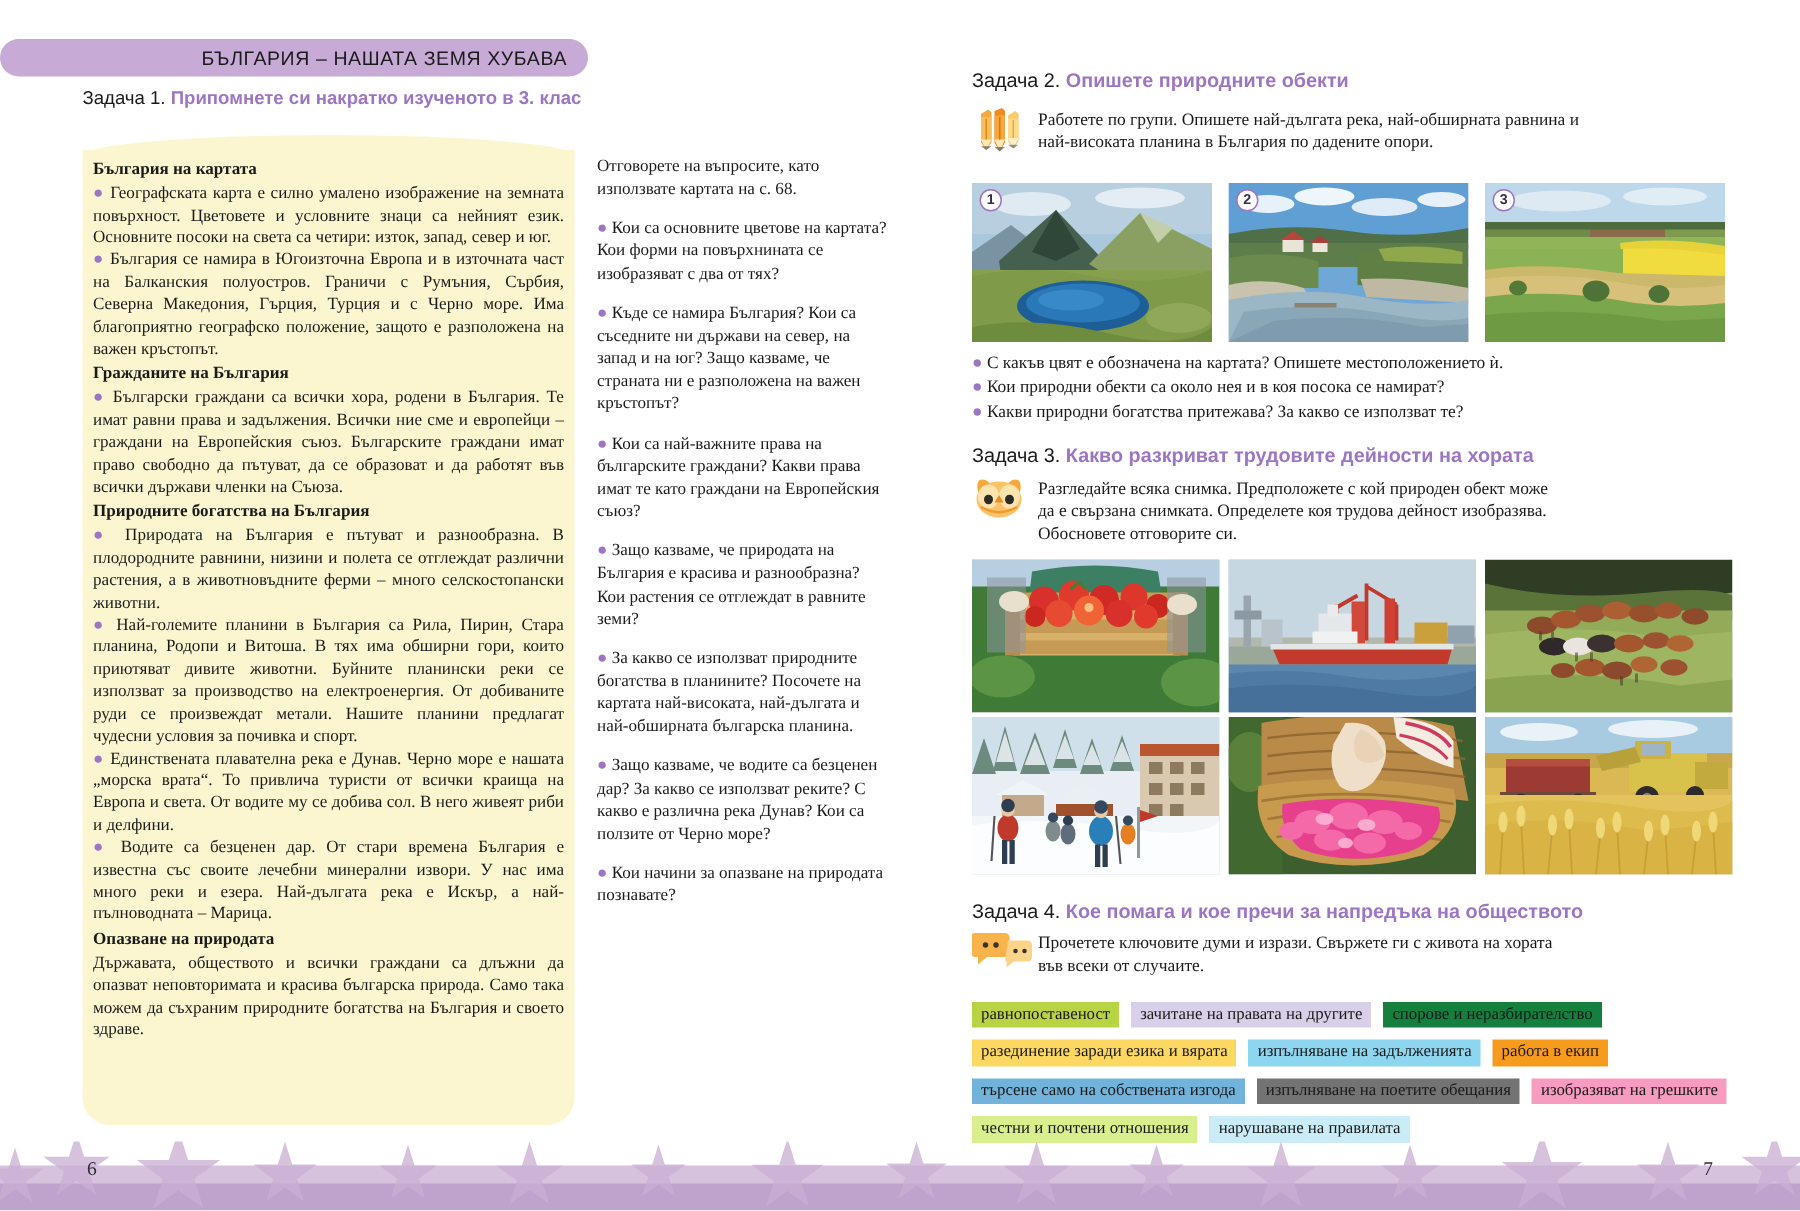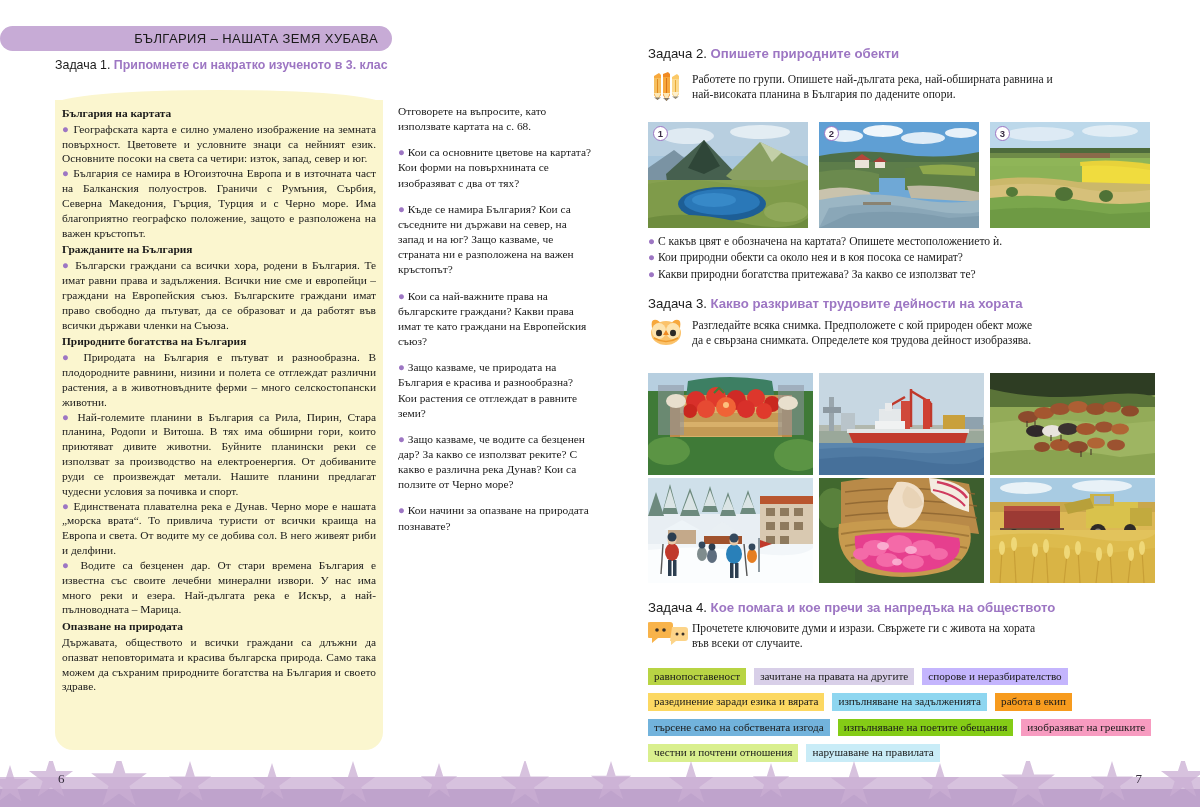--- a/index.html
+++ b/index.html
@@ -262,20 +262,21 @@
         Държавата, обществото и всички граждани са <span class="it">длъжни да опазват</span> неповторимата и красива <span class="it">българска природа</span>. Само така можем да съхраним природните богатства на България и своето здраве.
       </div>
     </div>
 
     <div class="q-col">
       <div class="q-intro">Отговорете на въпросите, като използвате картата на с. 68.</div>
       <div class="q-item"><span class="b">●</span> <span>Кои са основните цветове на картата? Кои форми на повърхнината се изобразяват с два от тях?</span></div>
       <div class="q-item"><span class="b">●</span> <span>Къде се намира България? Кои са съседните ни държави на север, на запад и на юг? Защо казваме, че страната ни е разположена на важен кръстопът?</span></div>
       <div class="q-item"><span class="b">●</span> <span>Кои са най-важните права на българските граждани? Какви права имат те като граждани на Европейския съюз?</span></div>
       <div class="q-item"><span class="b">●</span> <span>Защо казваме, че природата на България е красива и разнообразна? Кои растения се отглеждат в равните земи?</span></div>
+      <div class="q-item"><span class="b">●</span> <span>За какво се използват природните богатства в планините? Посочете на картата най-високата, най-дългата и най-обширната българска планина.</span></div>
       <div class="q-item"><span class="b">●</span> <span>Защо казваме, че водите са безценен дар? За какво се използват реките? С какво е различна река Дунав? Кои са ползите от Черно море?</span></div>
       <div class="q-item"><span class="b">●</span> <span>Кои начини за опазване на природата познавате?</span></div>
     </div>
   </div>
 
   <div class="right-page">
 
     <div class="r-task" style="left:38px; top:46px;">
       <span class="task-label">Задача 2.</span>
       <span class="task-topic">Опишете природните обекти</span>
@@ -407,20 +408,21 @@
         <ellipse cx="11" cy="19" rx="3" ry="3.2" fill="#2e2a26"></ellipse>
         <ellipse cx="25" cy="19" rx="3" ry="3.2" fill="#2e2a26"></ellipse>
         <polygon points="18,16 21,21 15,21" fill="#f08a22"></polygon>
         <path d="M6,24 Q18,31 30,24" stroke="#ee9b2e" stroke-width="1.6" fill="none"></path>
       </svg>
     </div>
 
     <div class="r-note" style="left:82px; top:318px; width:476px;">
       <div>Разгледайте всяка снимка. Предположете с кой природен обект може</div>
       <div>да е свързана снимката. Определете коя трудова дейност изобразява.</div>
+      <div>Обосновете отговорите си.</div>
     </div>
 
     <div class="photo" style="left:38px; top:373px; width:165px; height:102px;">
       <svg width="165" height="102" viewBox="0 0 165 102" preserveAspectRatio="none">
         <rect width="165" height="102" fill="#4e7a3e"></rect>
         <rect width="165" height="22" fill="#b7cfe0"></rect>
         <rect y="18" width="165" height="84" fill="#3f7a37"></rect>
         <ellipse cx="20" cy="78" rx="22" ry="14" fill="#5b9444"></ellipse>
         <ellipse cx="150" cy="82" rx="24" ry="16" fill="#5b9444"></ellipse>
         <path d="M40,8 Q82,0 124,8 L132,60 L34,60 Z" fill="#3d7f63"></path>
@@ -693,26 +695,26 @@
 
     <div class="r-note" style="left:82px; top:621px; width:476px;">
       <div>Прочетете ключовите думи и изрази. Свържете ги с живота на хората</div>
       <div>във всеки от случаите.</div>
     </div>
   </div>
 
   <div class="tags" id="tag-list">
       <span class="tag" style="background: rgb(184, 212, 68);">равнопоставеност</span>
       <span class="tag" style="background: rgb(216, 207, 232);">зачитане на правата на другите</span>
-      <span class="tag" style="background: #c4b5fd;">спорове и неразбирателство</span>
+      <span class="tag" style="background: #15803d;">спорове и неразбирателство</span>
       <span class="tag" style="background: rgb(252, 216, 98);">разединение заради езика и вярата</span>
       <span class="tag" style="background: rgb(142, 214, 240);">изпълняване на задълженията</span>
       <span class="tag" style="background: rgb(247, 155, 30);">работа в екип</span>
       <span class="tag" style="background: rgb(114, 179, 220);">търсене само на собствената изгода</span>
-      <span class="tag" style="background: #84cc16;">изпълняване на поетите обещания</span>
+      <span class="tag" style="background: #737373;">изпълняване на поетите обещания</span>
       <span class="tag" style="background: rgb(247, 155, 192);">изобразяват на грешките</span>
       <span class="tag" style="background: rgb(217, 239, 142);">честни и почтени отношения</span>
       <span class="tag" style="background: rgb(201, 236, 247);">нарушаване на правилата</span>
     </div>
 
   <div class="bottom-band">
     <div class="band-fill"></div>
     <div class="band-fill2"></div>
     <div class="star" style="left:28px;  bottom:6px;  width:46px; height:46px;"></div>
     <div class="star" style="left:-10px; bottom:2px;  width:40px; height:40px;"></div>

